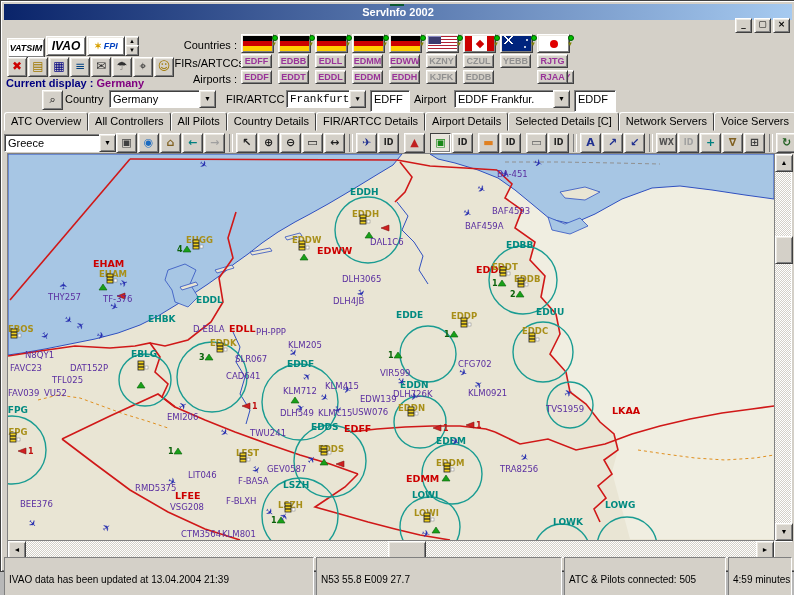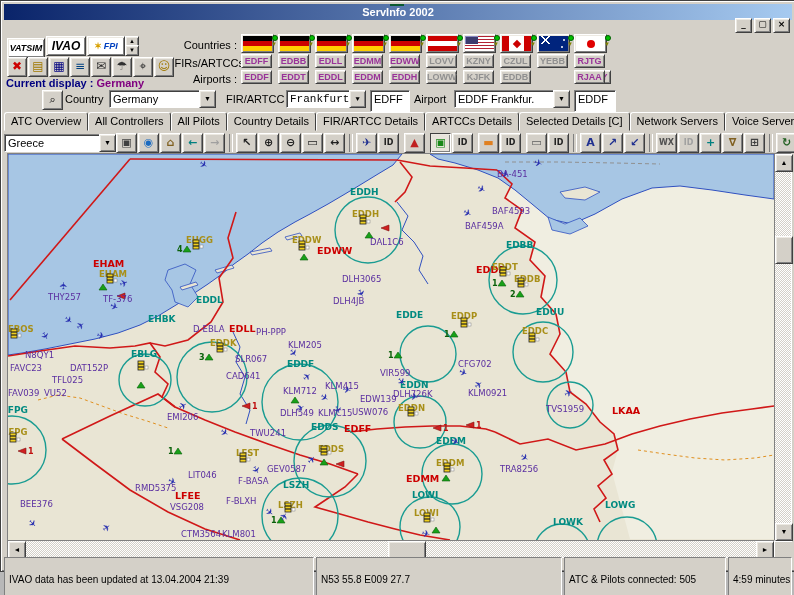--- a/index.html
+++ b/index.html
@@ -184,29 +184,20 @@
           <div class="flagbtn out">
             <span class="flag flag-de"><i></i></span>
           </div>
           <span class="led"></span>
           <span class="ledarr">▼</span>
           <div class="codebtn fir out" style="color: rgb(153, 51, 153);">EDWW</div>
           <div class="codebtn apt out" style="color: rgb(153, 51, 153);">EDDH</div>
         </div>
         <div class="col">
           <div class="flagbtn out">
-            <span class="flag flag-at"><i></i></span>
-          </div>
-          <span class="led"></span>
-          <span class="ledarr">▼</span>
-          <div class="codebtn fir out" style="color: rgb(144, 144, 144);">LOVV</div>
-          <div class="codebtn apt out" style="color: rgb(144, 144, 144);">LOWW</div>
-        </div>
-        <div class="col">
-          <div class="flagbtn out">
             <span class="flag flag-us">
               <i></i>
             </span>
           </div>
           <span class="led"></span>
           <span class="ledarr">▼</span>
           <div class="codebtn fir out" style="color: rgb(144, 144, 144);">KZNY</div>
           <div class="codebtn apt out" style="color: rgb(144, 144, 144);">KJFK</div>
         </div>
         <div class="col">
@@ -266,21 +257,21 @@
     </div>
     <div class="tfield" style="left:570px;width:34px;">EDDF</div>
   </div>
 
   <div class="tabs" id="tabs">
       <div class="tab">ATC Overview</div>
       <div class="tab">All Controllers</div>
       <div class="tab">All Pilots</div>
       <div class="tab">Country Details</div>
       <div class="tab">FIR/ARTCC Details</div>
-      <div class="tab">ARTCCs Details</div>
+      <div class="tab">Airport Details</div>
       <div class="tab">Selected Details [C]</div>
       <div class="tab">Network Servers</div>
       <div class="tab">Voice Servers</div>
     </div>
 
   <div class="mtb" id="map-toolbar">
     <div class="combo" style="position:relative;width:112px;height:18px;flex:none;">
       <span class="val">Greece</span>
       <span class="arr out">▼</span>
     </div>

